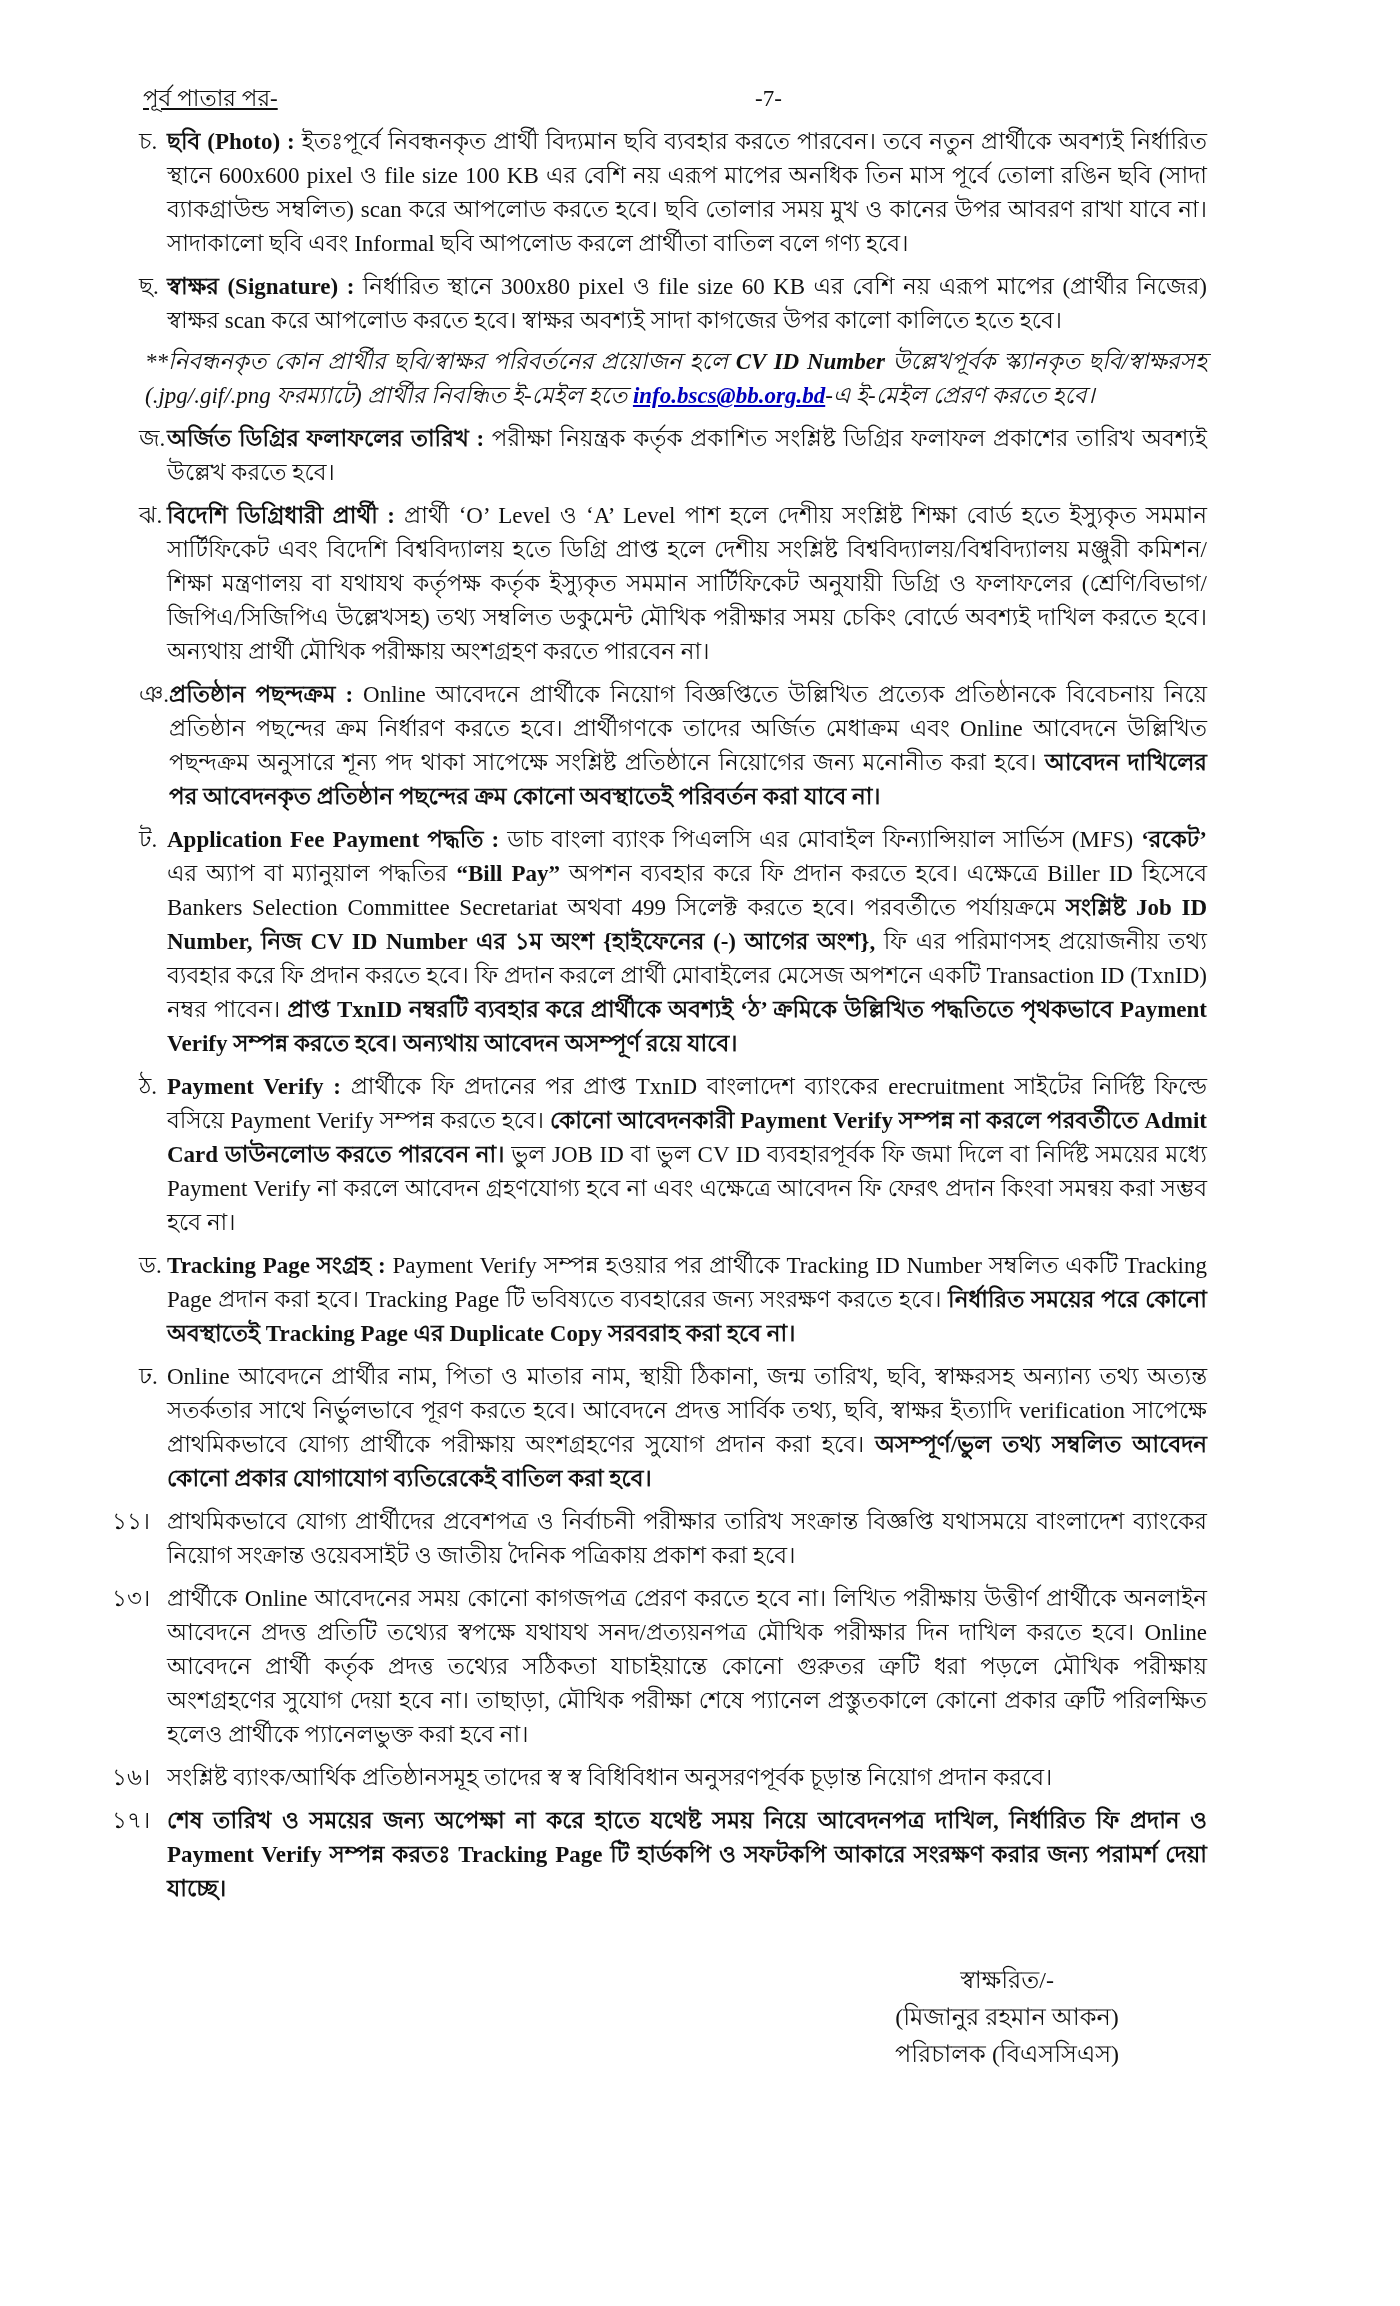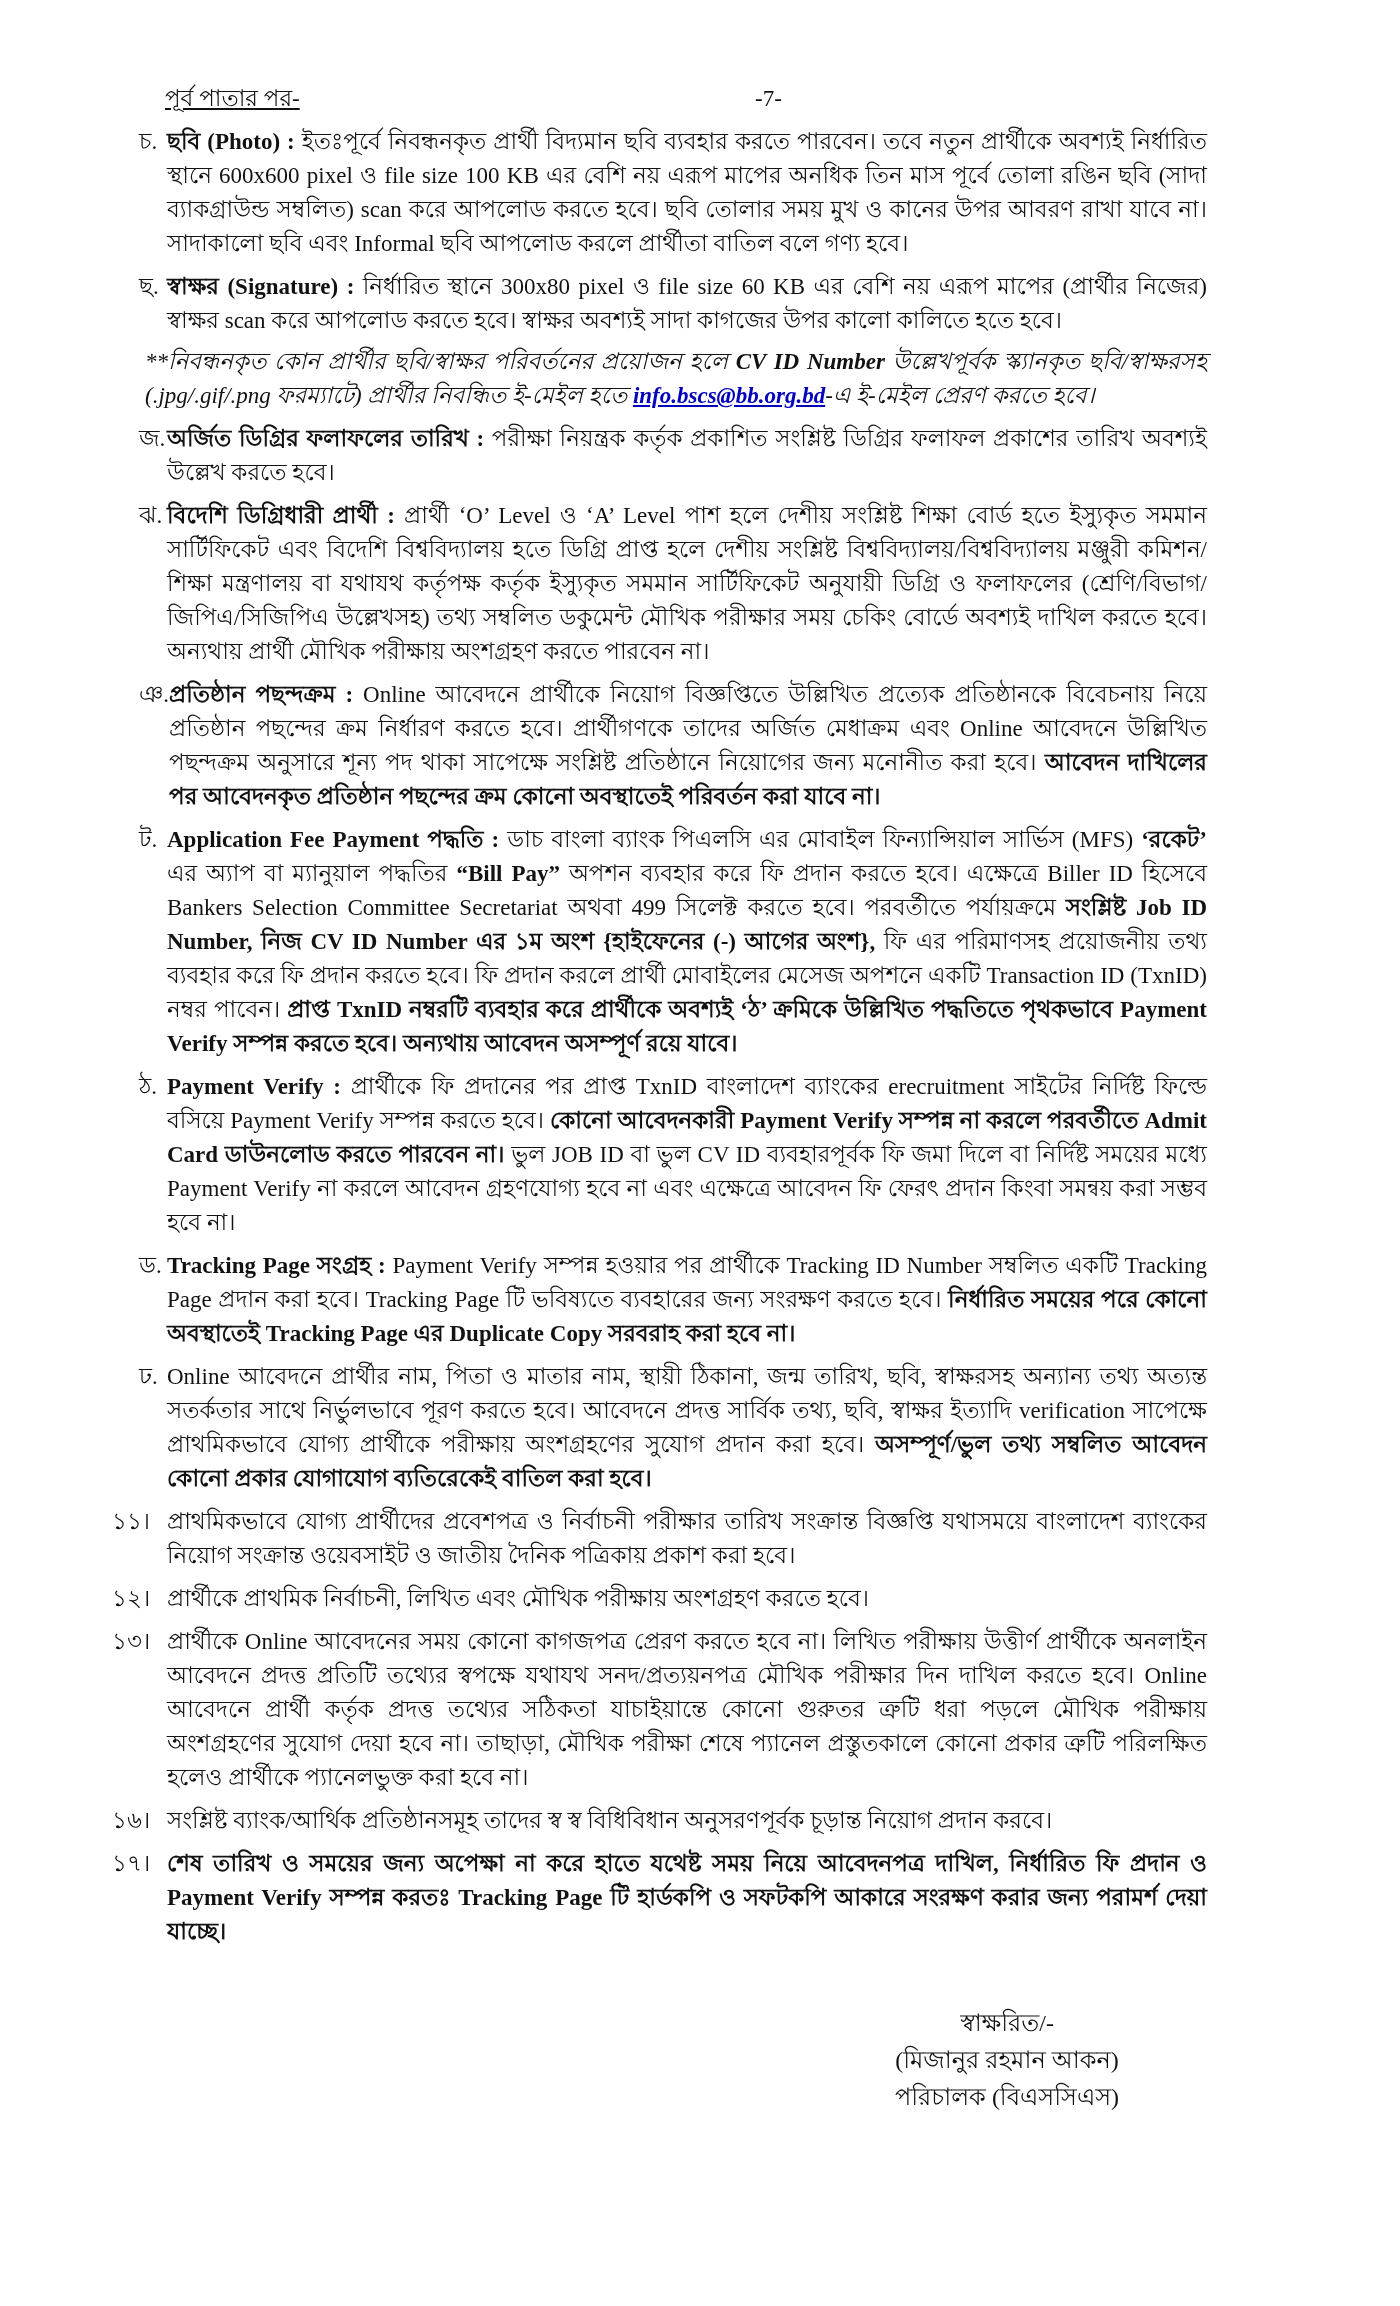--- a/index.html
+++ b/index.html
@@ -20,21 +20,21 @@
     min-height: 2306px;
     padding: 82px 193px 60px 112px;
   }
   .header {
     position: relative;
     height: 34px;
     font-size: 23px;
     line-height: 34px;
   }
   .cont {
-    margin-left: 53px;
+    margin-left: 31px;
     text-decoration: underline;
   }
   .pagenum {
     position: absolute;
     left: 643px;
     top: 0;
   }
   .items { margin-top: 8px; }
   .item {
     display: flex;
@@ -139,26 +139,20 @@
           <div class="para"><span>Online আবেদনে প্রার্থীর নাম, পিতা ও মাতার নাম, স্থায়ী ঠিকানা, জন্ম তারিখ, ছবি, স্বাক্ষরসহ অন্যান্য তথ্য অত্যন্ত সতর্কতার সাথে নির্ভুলভাবে পূরণ করতে হবে। আবেদনে প্রদত্ত সার্বিক তথ্য, ছবি, স্বাক্ষর ইত্যাদি verification সাপেক্ষে প্রাথমিকভাবে যোগ্য প্রার্থীকে পরীক্ষায় অংশগ্রহণের সুযোগ প্রদান করা হবে। </span><span class="b">অসম্পূর্ণ/ভুল তথ্য সম্বলিত আবেদন কোনো প্রকার যোগাযোগ ব্যতিরেকেই বাতিল করা হবে।</span></div>
         </div>
       </div>
       <div class="item">
         <div class="label">১১।</div>
         <div class="content">
           <div class="para"><span>প্রাথমিকভাবে যোগ্য প্রার্থীদের প্রবেশপত্র ও নির্বাচনী পরীক্ষার তারিখ সংক্রান্ত বিজ্ঞপ্তি যথাসময়ে বাংলাদেশ ব্যাংকের নিয়োগ সংক্রান্ত ওয়েবসাইট ও জাতীয় দৈনিক পত্রিকায় প্রকাশ করা হবে।</span></div>
         </div>
       </div>
       <div class="item">
-        <div class="label">১২।</div>
-        <div class="content">
-          <div class="para"><span>প্রার্থীকে প্রাথমিক নির্বাচনী, লিখিত এবং মৌখিক পরীক্ষায় অংশগ্রহণ করতে হবে।</span></div>
-        </div>
-      </div>
-      <div class="item">
         <div class="label">১৩।</div>
         <div class="content">
           <div class="para"><span>প্রার্থীকে Online আবেদনের সময় কোনো কাগজপত্র প্রেরণ করতে হবে না। লিখিত পরীক্ষায় উত্তীর্ণ প্রার্থীকে অনলাইন আবেদনে প্রদত্ত প্রতিটি তথ্যের স্বপক্ষে যথাযথ সনদ/প্রত্যয়নপত্র মৌখিক পরীক্ষার দিন দাখিল করতে হবে। Online আবেদনে প্রার্থী কর্তৃক প্রদত্ত তথ্যের সঠিকতা যাচাইয়ান্তে কোনো গুরুতর ত্রুটি ধরা পড়লে মৌখিক পরীক্ষায় অংশগ্রহণের সুযোগ দেয়া হবে না। তাছাড়া, মৌখিক পরীক্ষা শেষে প্যানেল প্রস্তুতকালে কোনো প্রকার ত্রুটি পরিলক্ষিত হলেও প্রার্থীকে প্যানেলভুক্ত করা হবে না।</span></div>
         </div>
       </div>
       <div class="item">
         <div class="label">১৬।</div>
         <div class="content">
           <div class="para"><span>সংশ্লিষ্ট ব্যাংক/আর্থিক প্রতিষ্ঠানসমূহ তাদের স্ব স্ব বিধিবিধান অনুসরণপূর্বক চূড়ান্ত নিয়োগ প্রদান করবে।</span></div>
         </div>

